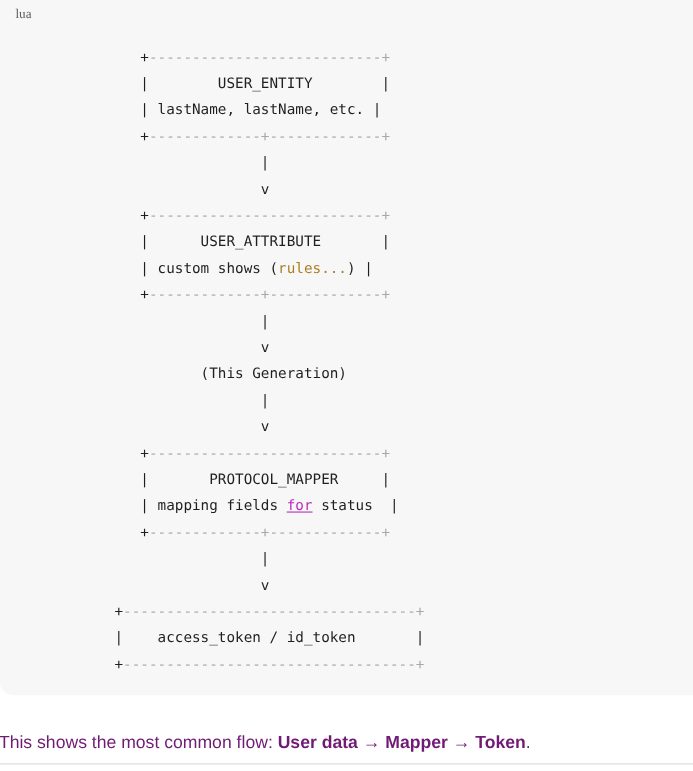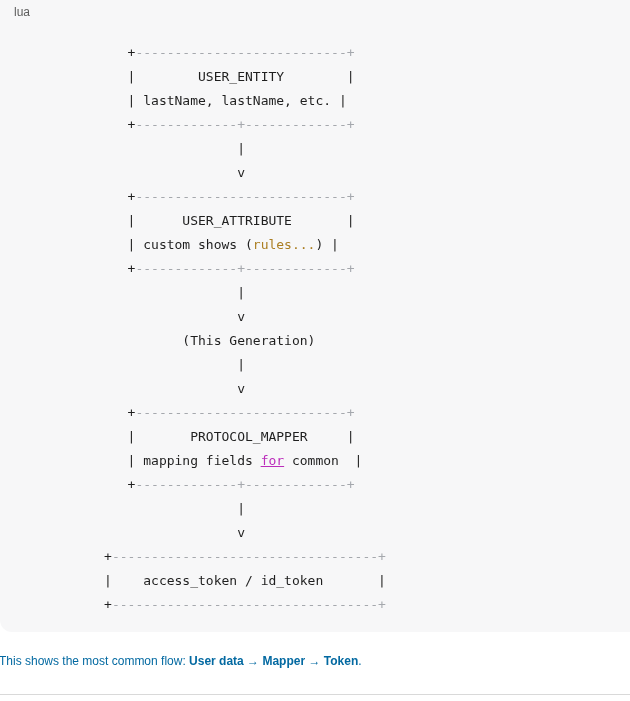--- a/index.html
+++ b/index.html
@@ -19,39 +19,40 @@
     border-radius: 0 0 0 12px;
     width: 630px;
     box-sizing: border-box;
   }
   .code-header {
     padding: 4px 4px 0 14px;
     height: 16px;
     font-size: 12px;
     line-height: 16px;
     color: var(--label-color, #5d5d5d);
+    font-family: Liberation Serif, serif;
   }
   .code-pre {
     margin: 0;
     padding: 21px 18px 15px 18px;
     font-family: "DejaVu Sans Mono", monospace;
     font-size: 13px;
     line-height: 24px;
     color: var(--plain-color, #1f1f1f);
     white-space: pre;
   }
   .tok-plain   { color: var(--plain-color, #1f1f1f); }
   .tok-comment { color: var(--comment-color, #a5a8ad); }
   .tok-gold    { color: var(--gold-color, #ab7e22); }
   .tok-keyword { color: var(--keyword-color, #bb2cbb); text-decoration: underline; }
   .caption {
-    margin: 19px 0 0 -1px;
-    font-size: 12px;
+    margin: 33px 0 0 -1px;
+    font-size: 16px;
     line-height: 21px;
-    color: #0369a1;
+    color: #701a75;
   }
   .caption .b { font-weight: 700; }
   .divider {
     position: absolute;
     left: 0;
     right: 0;
     top: 694px;
     height: 1px;
     background: var(--divider-color, #d9d9d9);
   }
@@ -71,21 +72,21 @@
 <span class="tok-plain">              |      USER_ATTRIBUTE       |</span>
 <span class="tok-plain">              | custom shows (</span><span class="tok-gold">rules...</span><span class="tok-plain">) |</span>
 <span class="tok-plain">              +</span><span class="tok-comment">-------------+-------------+</span>
 <span class="tok-plain">                            |</span>
 <span class="tok-plain">                            v</span>
 <span class="tok-plain">                     (This Generation)</span>
 <span class="tok-plain">                            |</span>
 <span class="tok-plain">                            v</span>
 <span class="tok-plain">              +</span><span class="tok-comment">---------------------------+</span>
 <span class="tok-plain">              |       PROTOCOL_MAPPER     |</span>
-<span class="tok-plain">              | mapping fields </span><span class="tok-keyword">for</span><span class="tok-plain"> common  |</span>
+<span class="tok-plain">              | mapping fields </span><span class="tok-keyword">for</span><span class="tok-plain"> status  |</span>
 <span class="tok-plain">              +</span><span class="tok-comment">-------------+-------------+</span>
 <span class="tok-plain">                            |</span>
 <span class="tok-plain">                            v</span>
 <span class="tok-plain">           +</span><span class="tok-comment">----------------------------------+</span>
 <span class="tok-plain">           |    access_token / id_token       |</span>
 <span class="tok-plain">           +</span><span class="tok-comment">----------------------------------+</span></pre>
 </div>
 
 <p class="caption" id="caption"><span>This shows the most common flow: </span><span class="b">User data</span><span> → </span><span class="b">Mapper</span><span> → </span><span class="b">Token</span><span>.</span></p>
 

